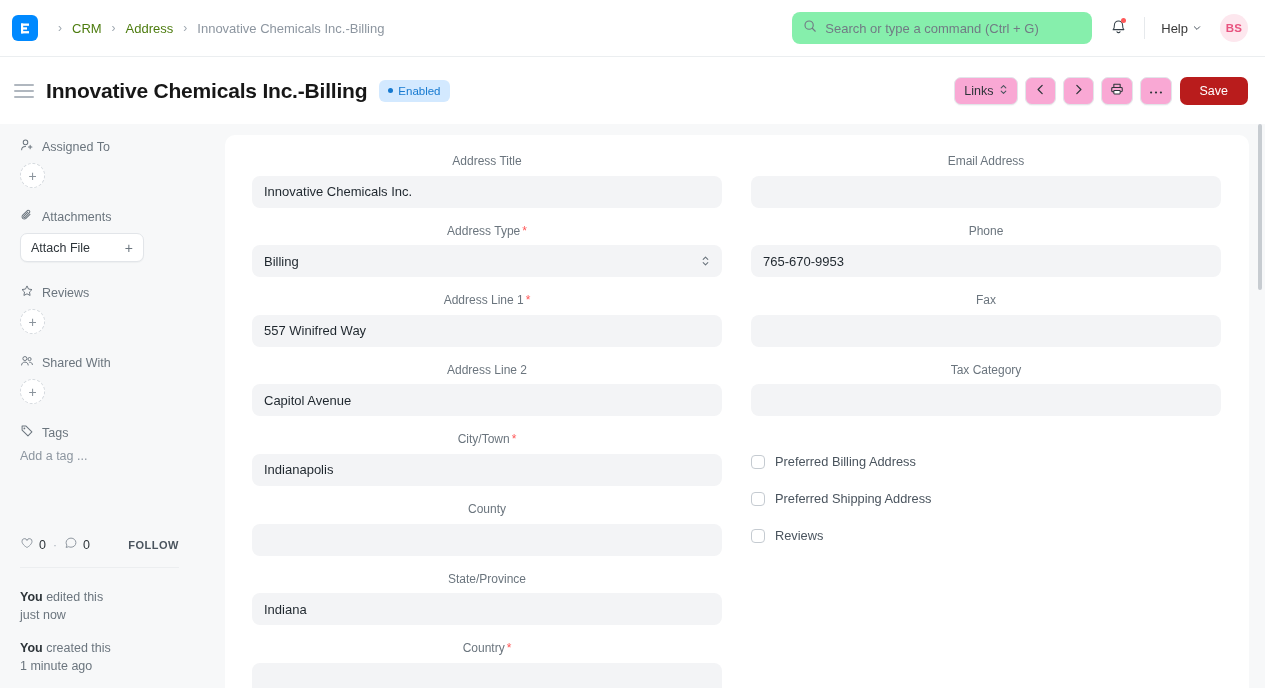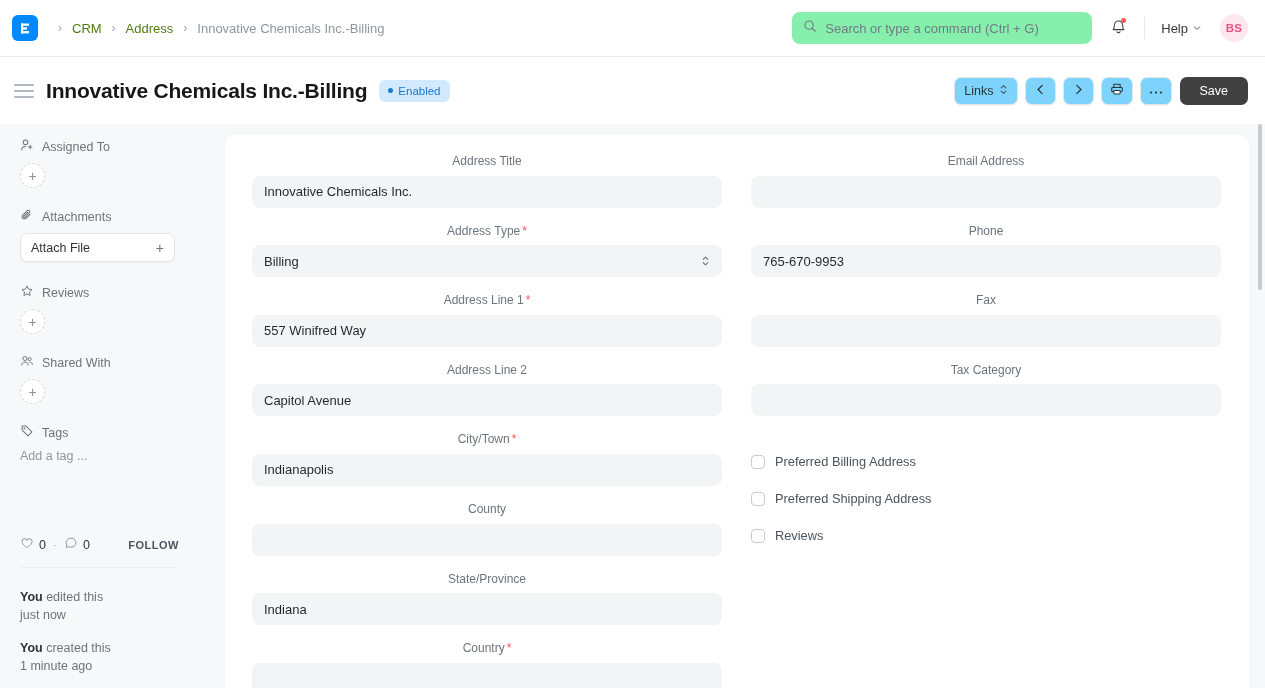--- a/index.html
+++ b/index.html
@@ -83,28 +83,28 @@
   .badge {
     margin-left: 12px; height: 22px; border-radius: 6px;
     background: #d3e9ff; color: #1579d0;
     font-size: 11.5px; font-weight: 500;
     display: inline-flex; align-items: center; gap: 5px; padding: 0 9px;
   }
   .badge .dot { width: 5px; height: 5px; border-radius: 50%; background: #1579d0; display:block; }
   .toolbar { margin-left: auto; display: flex; align-items: center; gap: 7px; }
   .tbtn {
     height: 28px; min-width: 28px;
-    background: #7dd3fc; border: 1px solid #e2e5e9; border-radius: 7px;
+    background: #f9a8d4; border: 1px solid #e2e5e9; border-radius: 7px;
     display: flex; align-items: center; justify-content: center;
     font-size: 12.5px; color: #2d3439; padding: 0 8px; gap: 5px;
     box-shadow: 0 1px 1px rgba(25,39,52,.04);
   }
   .tbtn.links { padding: 0 9px; font-weight: 500; }
   .save-btn {
-    height: 28px; background: #404040; color: #fff;
+    height: 28px; background: #b91c1c; color: #fff;
     font-size: 12.5px; font-weight: 500; border-radius: 7px;
     display: flex; align-items: center; justify-content: center;
     padding: 0 20px; margin-left: 1px;
   }
 
   
   .body {
     width: 1265px; height: 564px;
     background: #f7f8f9;
     display: flex; position: relative;
@@ -122,21 +122,21 @@
     margin-bottom: 8px;
   }
   .plus-circle {
     width: 25px; height: 25px; border-radius: 50%;
     border: 1px dashed #d3d8dd; background: #fff;
     display: flex; align-items: center; justify-content: center;
     color: #8a939c; font-size: 14px; line-height: 1;
     margin-bottom: 20px;
   }
   .attach-btn {
-    height: 29px; width: 155px; border: 1px solid #e2e5e9; background: #fff;
+    height: 29px; width: 124px; border: 1px solid #e2e5e9; background: #fff;
     border-radius: 7px; display: flex; align-items: center;
     justify-content: space-between; padding: 0 10px;
     font-size: 12.5px; color: #2d3439; margin-bottom: 22px;
     box-shadow: 0 1px 1px rgba(25,39,52,.04);
   }
   .attach-btn .p { color: #6b757e; font-size: 14px; }
   .tag-input {
     font-size: 12.5px; color: #8d96a0; margin-top: 2px;
   }
   .sb-stats {

